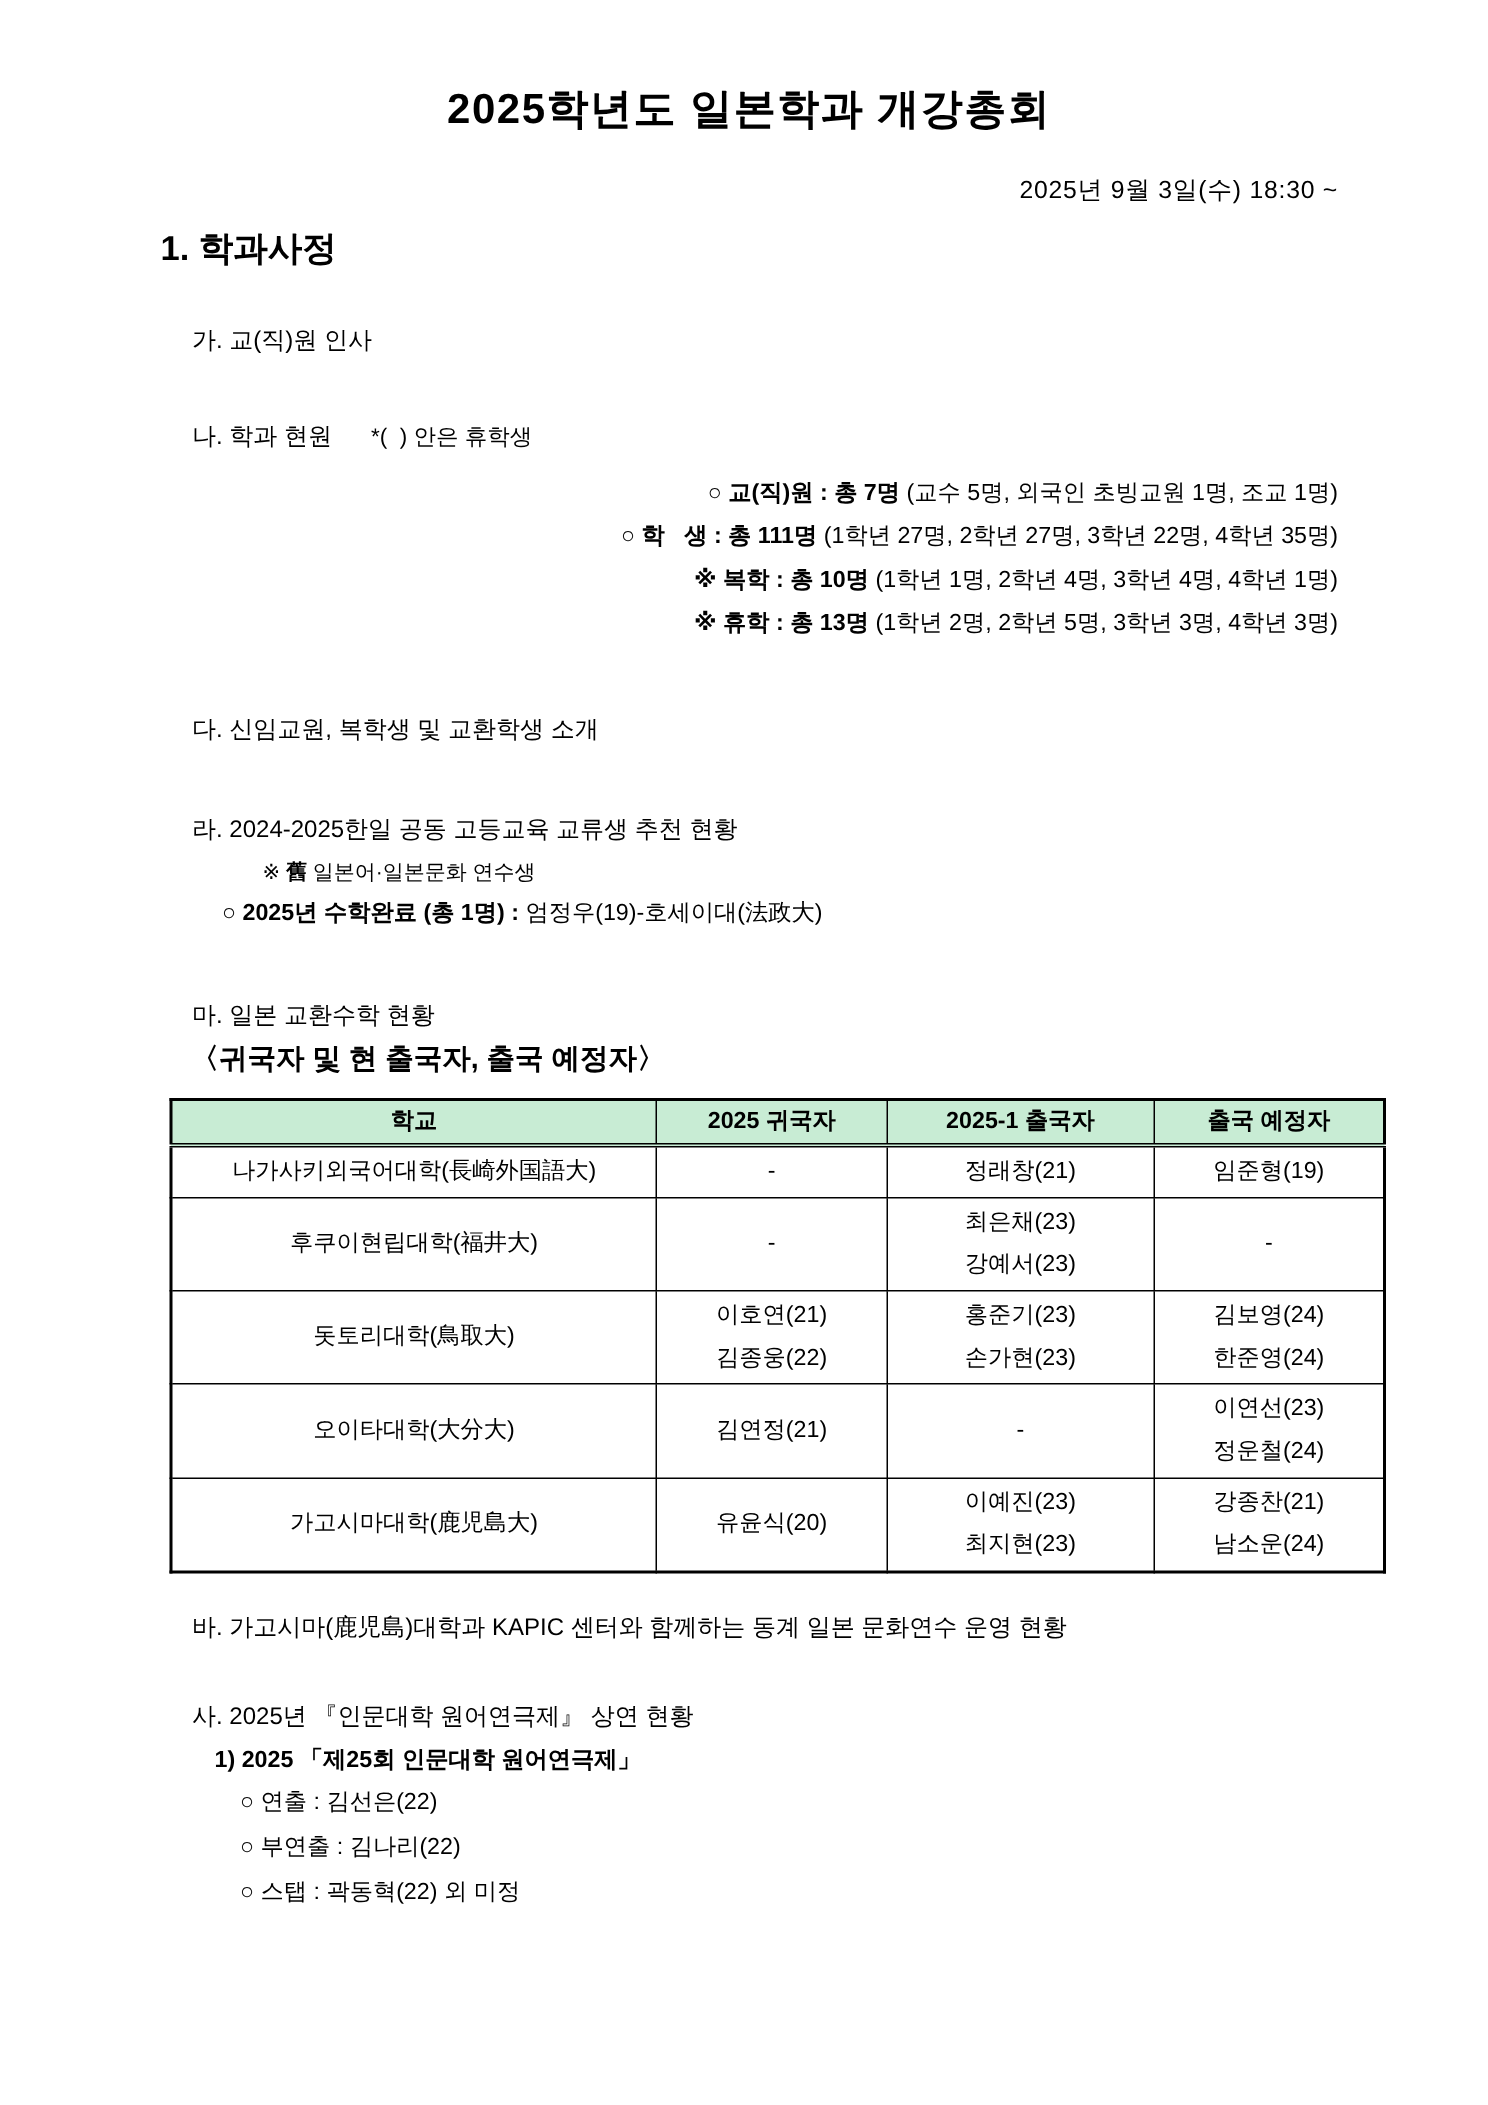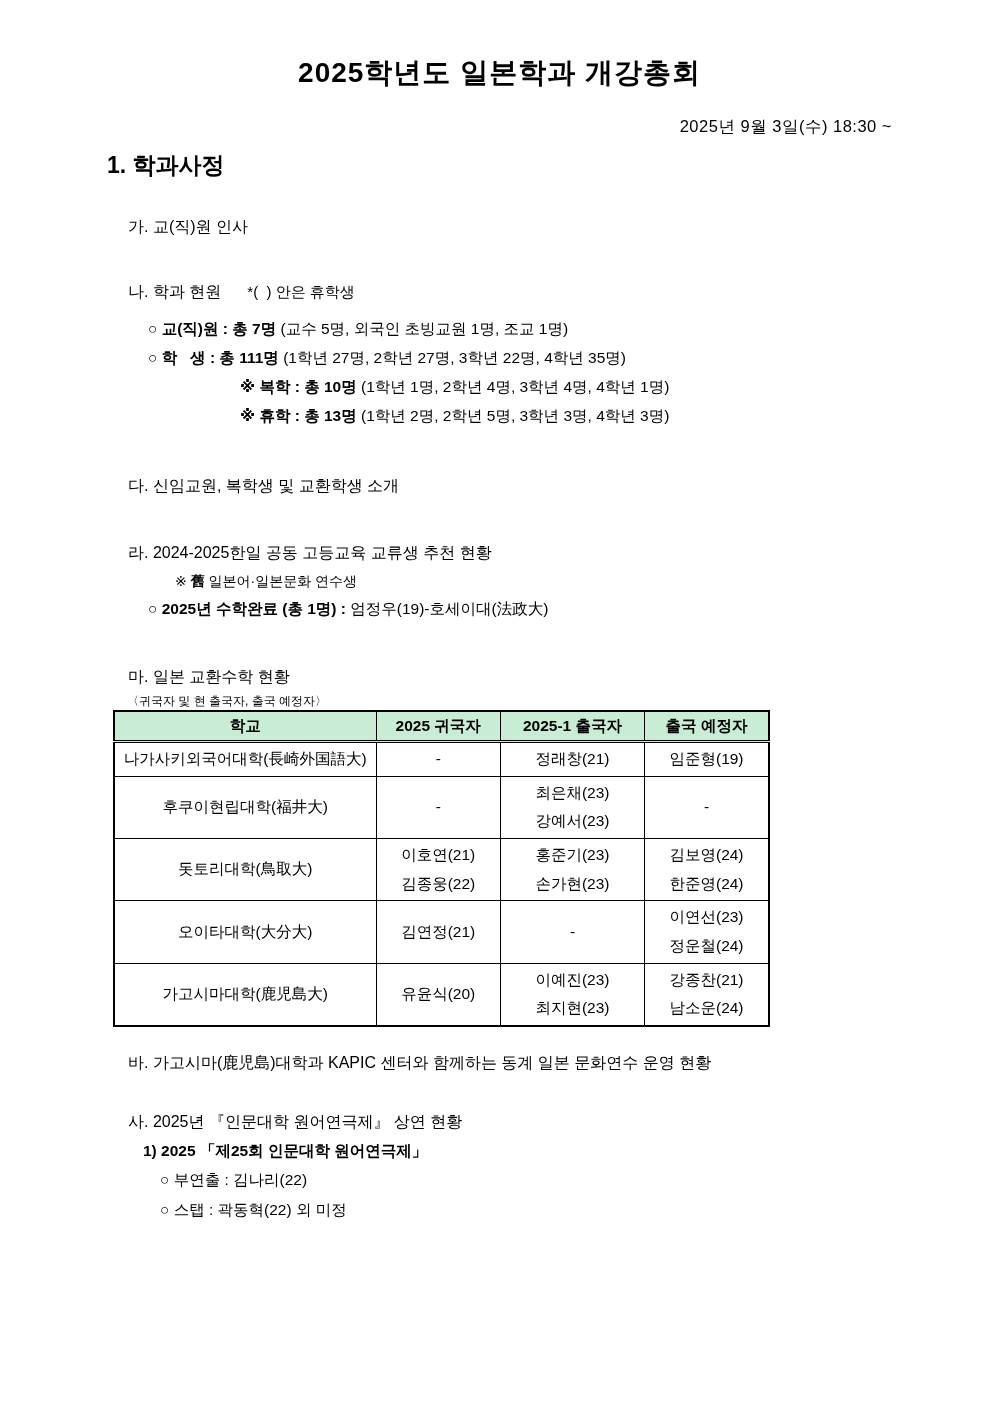--- a/index.html
+++ b/index.html
@@ -33,36 +33,37 @@
     font-weight: bold;
     margin-top: 12px;
   }
 
   .item { font-size: 16px; }
   .item-heading { font-size: 16px; font-weight: normal; }
 
   .ga { margin-top: 36px; margin-left: 21px; }
   .na { margin-top: 42px; margin-left: 21px; }
   .na .note-inline { font-size: 15px; font-weight: normal; margin-left: 26px; text-align: right; }
-  .na .sub { margin-left: 20px; margin-top: 13px; }
+  .na .sub { margin-left: 20px; margin-top: 13px; text-align: right; }
   .line { line-height: 24px; margin-top: 5px; font-size: 15.5px; }
   .indent2 { margin-left: 92px; }
 
   .da { margin-top: 48px; margin-left: 21px; }
 
   .ra { margin-top: 46px; margin-left: 21px; }
   .ra .note { font-size: 14px; margin-left: 47px; margin-top: 6px; line-height: 22px; }
   .ra .sub { margin-left: 20px; margin-top: 2px; }
 
   .ma { margin-top: 46px; margin-left: 21px; }
-  .ma .subtitle { font-size: 12px; font-weight: normal; margin-top: 5px; margin-left: -1px; }
+  .ma .subtitle { font-size: 19px; font-weight: bold; margin-top: 5px; margin-left: -1px; }
 
   table.exchange {
     border-collapse: collapse;
-    width: 657px;
+    width: 811px;
+    margin-top: 13px;
     margin-left: -15px; 
     table-layout: fixed;
     border: 2px solid #000;
   }
   table.exchange th, table.exchange td {
     border: 1px solid #000;
     text-align: center;
     vertical-align: middle;
     font-size: 15.5px;
     padding: 2px 3px;
@@ -197,18 +198,19 @@
       </tbody>
     </table>
   </div>
 
   <div class="item ba item-heading">바. 가고시마(鹿児島)대학과 KAPIC 센터와 함께하는 동계 일본 문화연수 운영 현황</div>
 
   <div class="item sa">
     <div class="item-heading">사. 2025년 『인문대학 원어연극제』 상연 현황</div>
     <div class="sub-heading">1) 2025 「제25회 인문대학 원어연극제」</div>
     <div class="items">
+      <div class="line pre">○ 연출 : 김선은(22)</div>
       <div class="line pre">○ 부연출 : 김나리(22)</div>
       <div class="line pre">○ 스탭 : 곽동혁(22) 외 미정</div>
     </div>
   </div>
 
 </div>
 
 </body></html>

